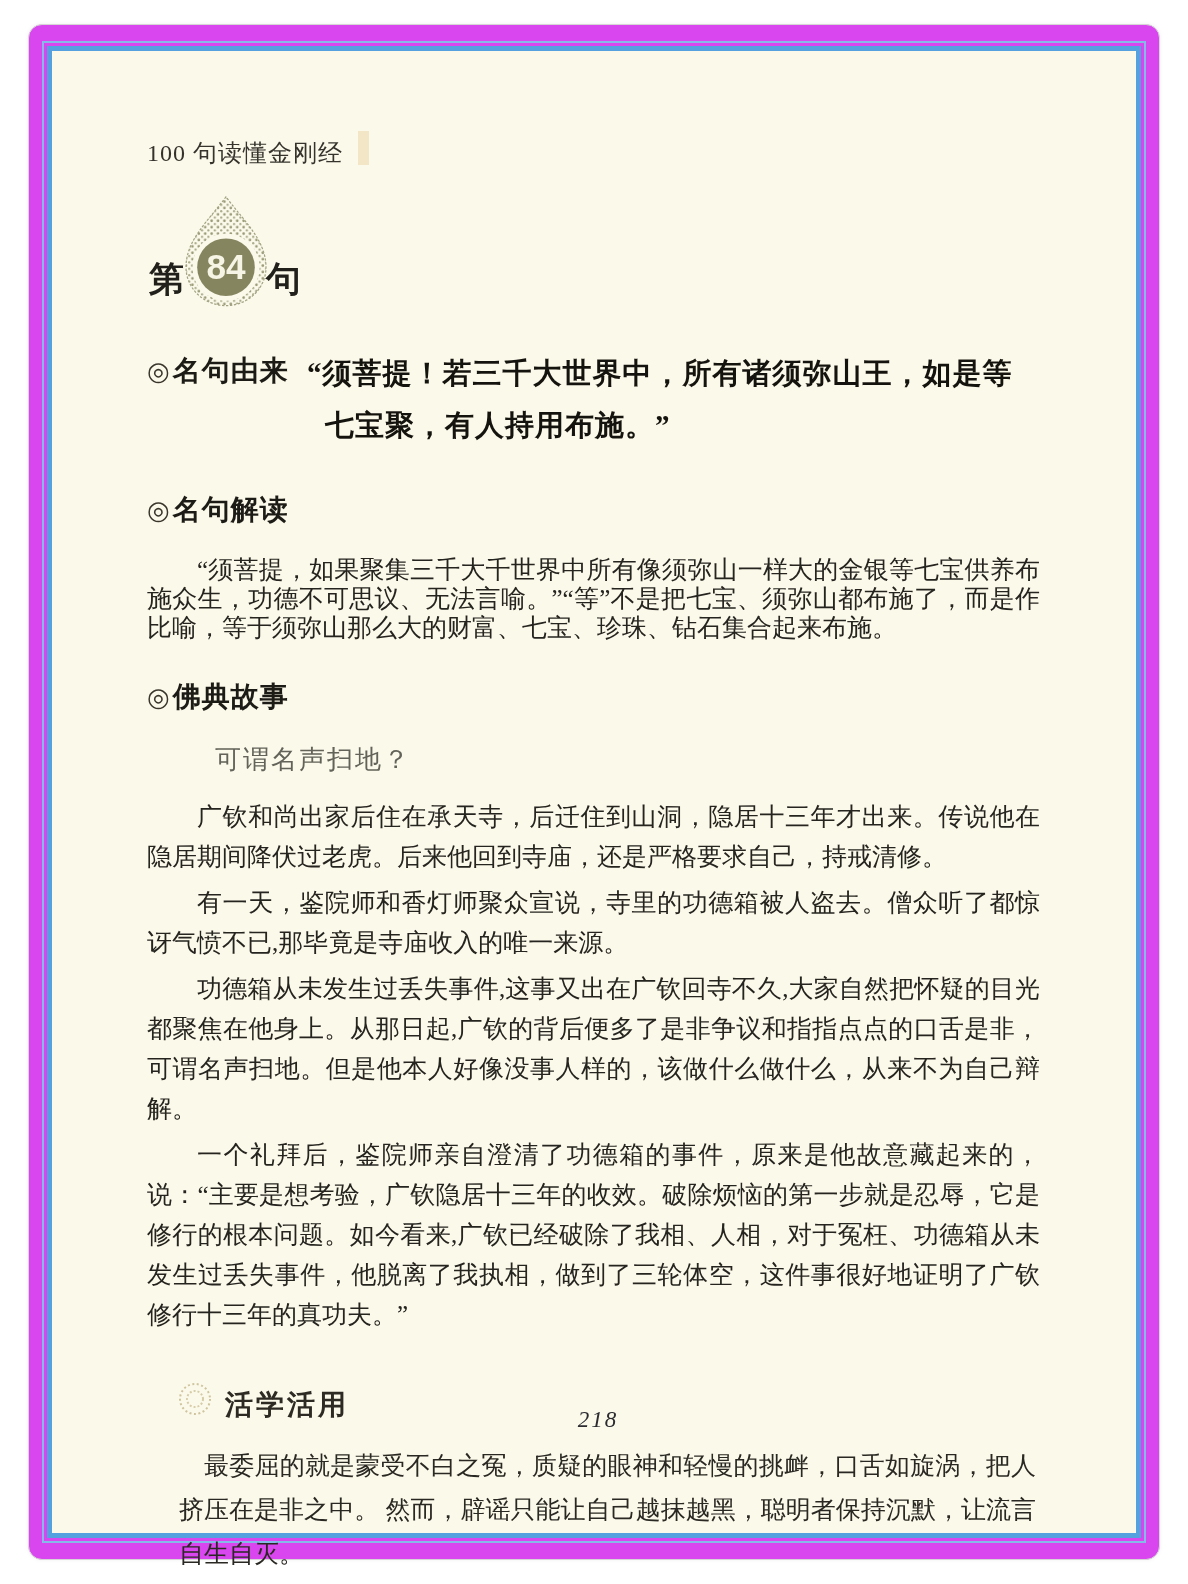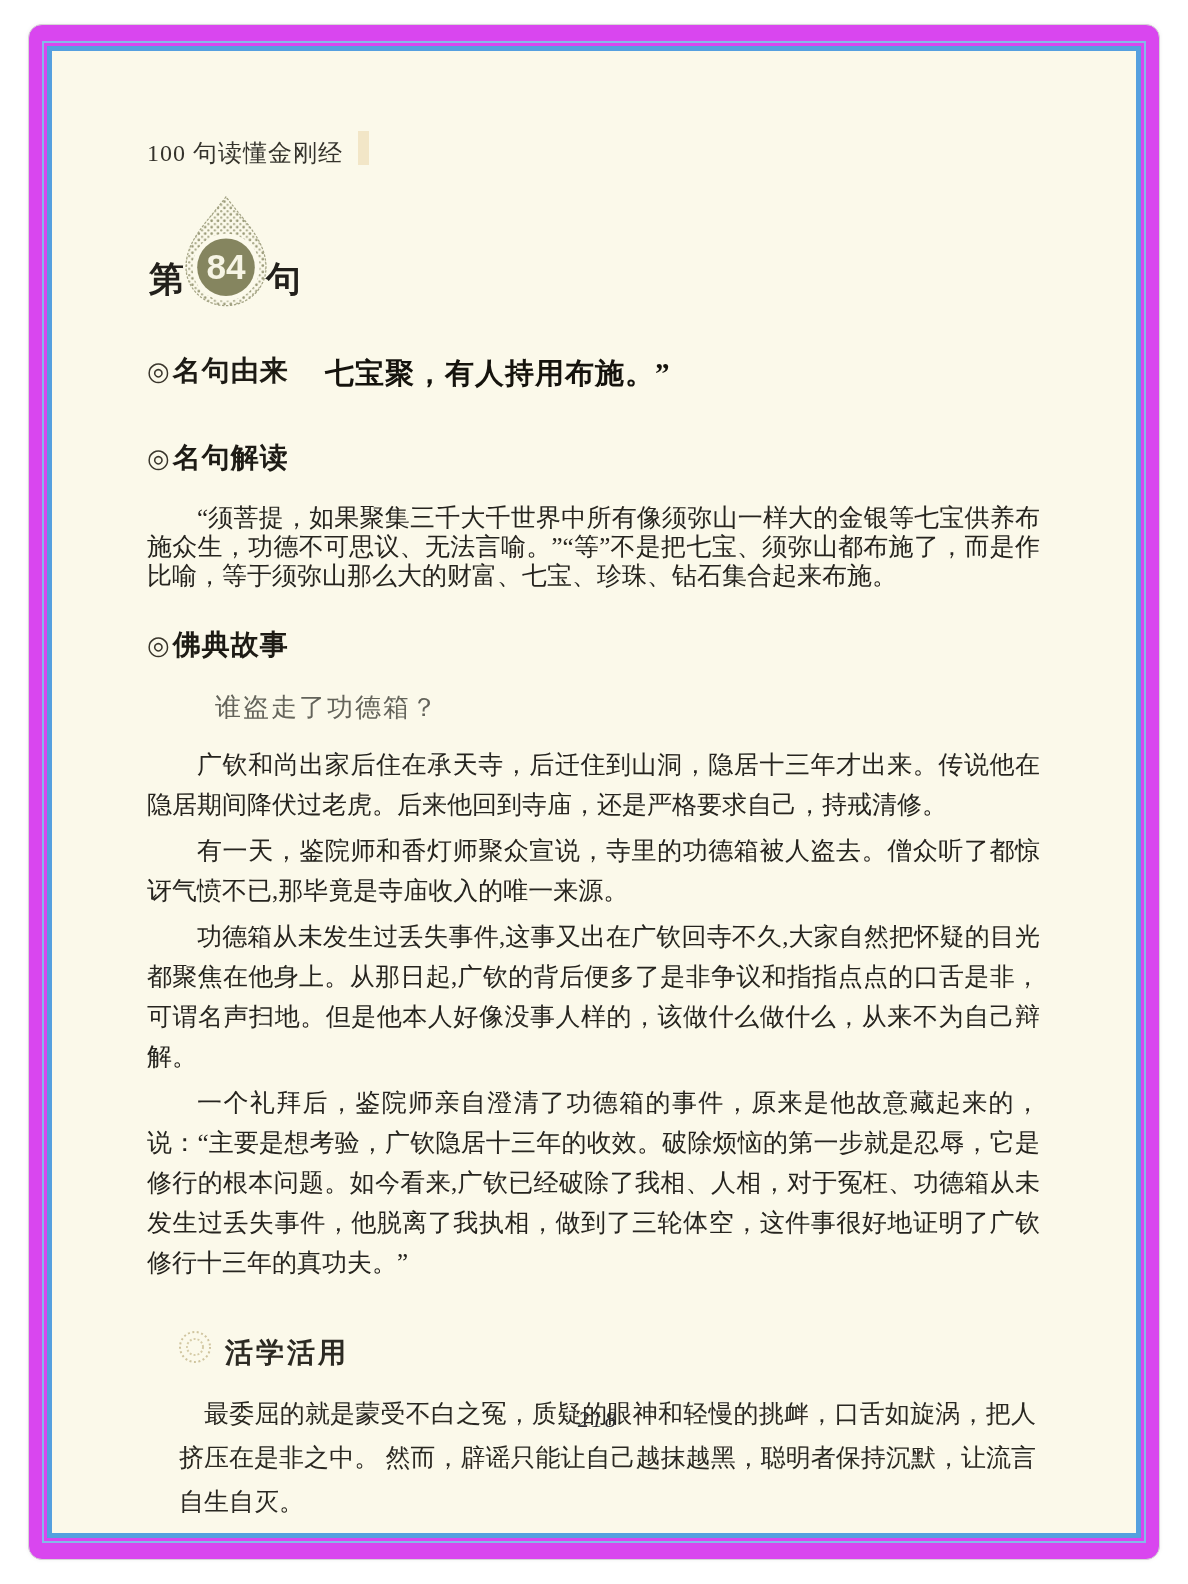--- a/index.html
+++ b/index.html
@@ -209,38 +209,39 @@
             <span class="cn suffix">句</span>
           </div>
         </div>
 
         <div class="origin-row">
           <div class="sec-heading">
             <span class="sec-bullet">◎</span>
             <span>名句由来</span>
           </div>
           <div class="origin-quote">
+            <div class="q1">“须菩提！若三千大世界中，所有诸须弥山王，如是等</div>
             <div class="q2">七宝聚，有人持用布施。”</div>
           </div>
         </div>
 
         <div class="sec-interpretation">
           <div class="sec-heading">
             <span class="sec-bullet">◎</span>
             <span>名句解读</span>
           </div>
           <p class="body-para">“须菩提，如果聚集三千大千世界中所有像须弥山一样大的金银等七宝供养布施众生，功德不可思议、无法言喻。”“等”不是把七宝、须弥山都布施了，而是作比喻，等于须弥山那么大的财富、七宝、珍珠、钻石集合起来布施。</p>
         </div>
 
         <div class="sec-story">
           <div class="sec-heading">
             <span class="sec-bullet">◎</span>
             <span>佛典故事</span>
           </div>
-          <div class="story-subtitle">谁盗走了功德箱？</div>
+          <div class="story-subtitle">可谓名声扫地？</div>
           <p class="body-para">广钦和尚出家后住在承天寺，后迁住到山洞，隐居十三年才出来。传说他在隐居期间降伏过老虎。后来他回到寺庙，还是严格要求自己，持戒清修。</p>
           <p class="body-para">有一天，鉴院师和香灯师聚众宣说，寺里的功德箱被人盗去。僧众听了都惊讶气愤不已,那毕竟是寺庙收入的唯一来源。</p>
           <p class="body-para">功德箱从未发生过丢失事件,这事又出在广钦回寺不久,大家自然把怀疑的目光都聚焦在他身上。从那日起,广钦的背后便多了是非争议和指指点点的口舌是非，可谓名声扫地。但是他本人好像没事人样的，该做什么做什么，从来不为自己辩解。</p>
           <p class="body-para">一个礼拜后，鉴院师亲自澄清了功德箱的事件，原来是他故意藏起来的，说：“主要是想考验，广钦隐居十三年的收效。破除烦恼的第一步就是忍辱，它是修行的根本问题。如今看来,广钦已经破除了我相、人相，对于冤枉、功德箱从未发生过丢失事件，他脱离了我执相，做到了三轮体空，这件事很好地证明了广钦修行十三年的真功夫。”</p>
         </div>
 
         <div class="sec-application">
           <div class="app-heading">
             <span class="seal">
               <svg width="36" height="36" viewBox="0 0 36 36">

